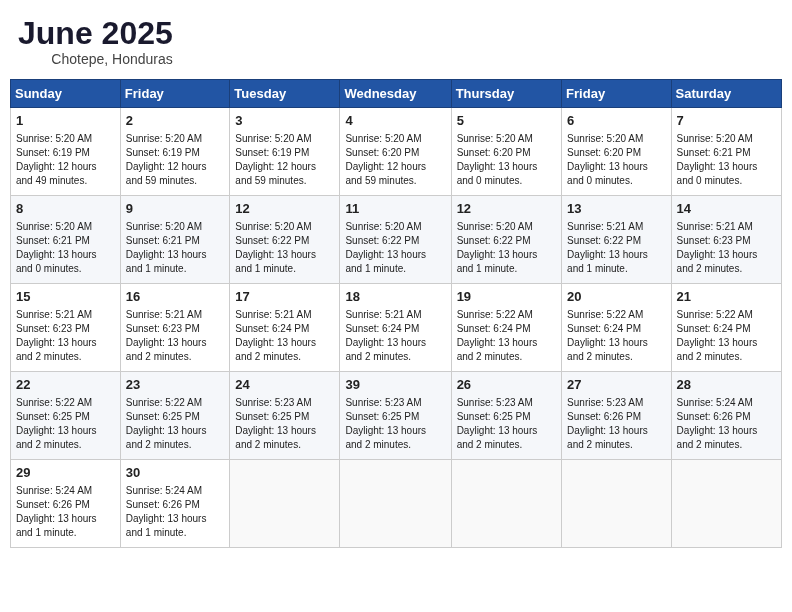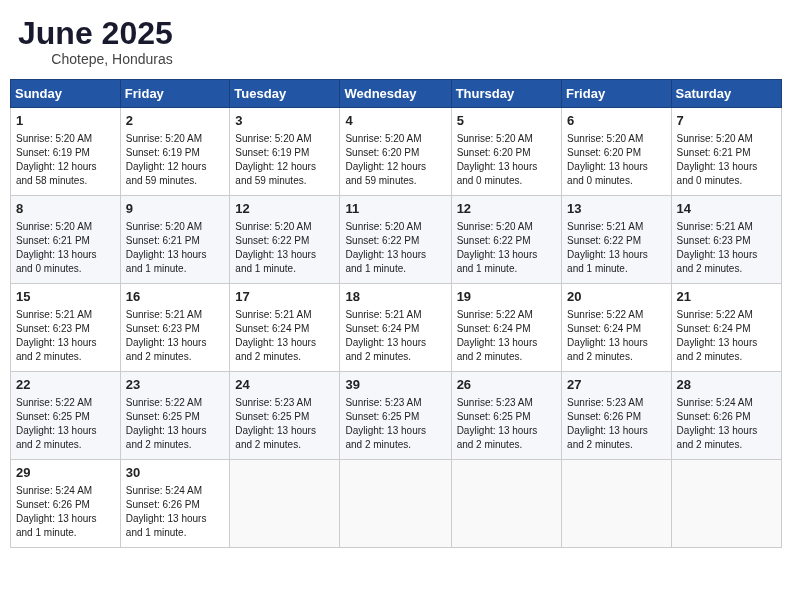--- a/index.html
+++ b/index.html
@@ -112,21 +112,21 @@
       <th>Saturday</th>
     </tr>
   </thead>
   <tbody id="calendar-body">
   <tr class="week-row">
         <td>
           <span class="day-num">1</span>
           <span style="display: block;">Sunrise: 5:20 AM</span>
           <span style="display: block;">Sunset: 6:19 PM</span>
           <span style="display: block;">Daylight: 12 hours</span>
-          <span style="display: block;">and 58 minutes.</span>
+          <span style="display: block;">and 49 minutes.</span>
         </td>
         <td>
           <span class="day-num">2</span>
           <span style="display: block;">Sunrise: 5:20 AM</span>
           <span style="display: block;">Sunset: 6:19 PM</span>
           <span style="display: block;">Daylight: 12 hours</span>
           <span style="display: block;">and 59 minutes.</span>
         </td>
         <td>
           <span class="day-num">3</span>

